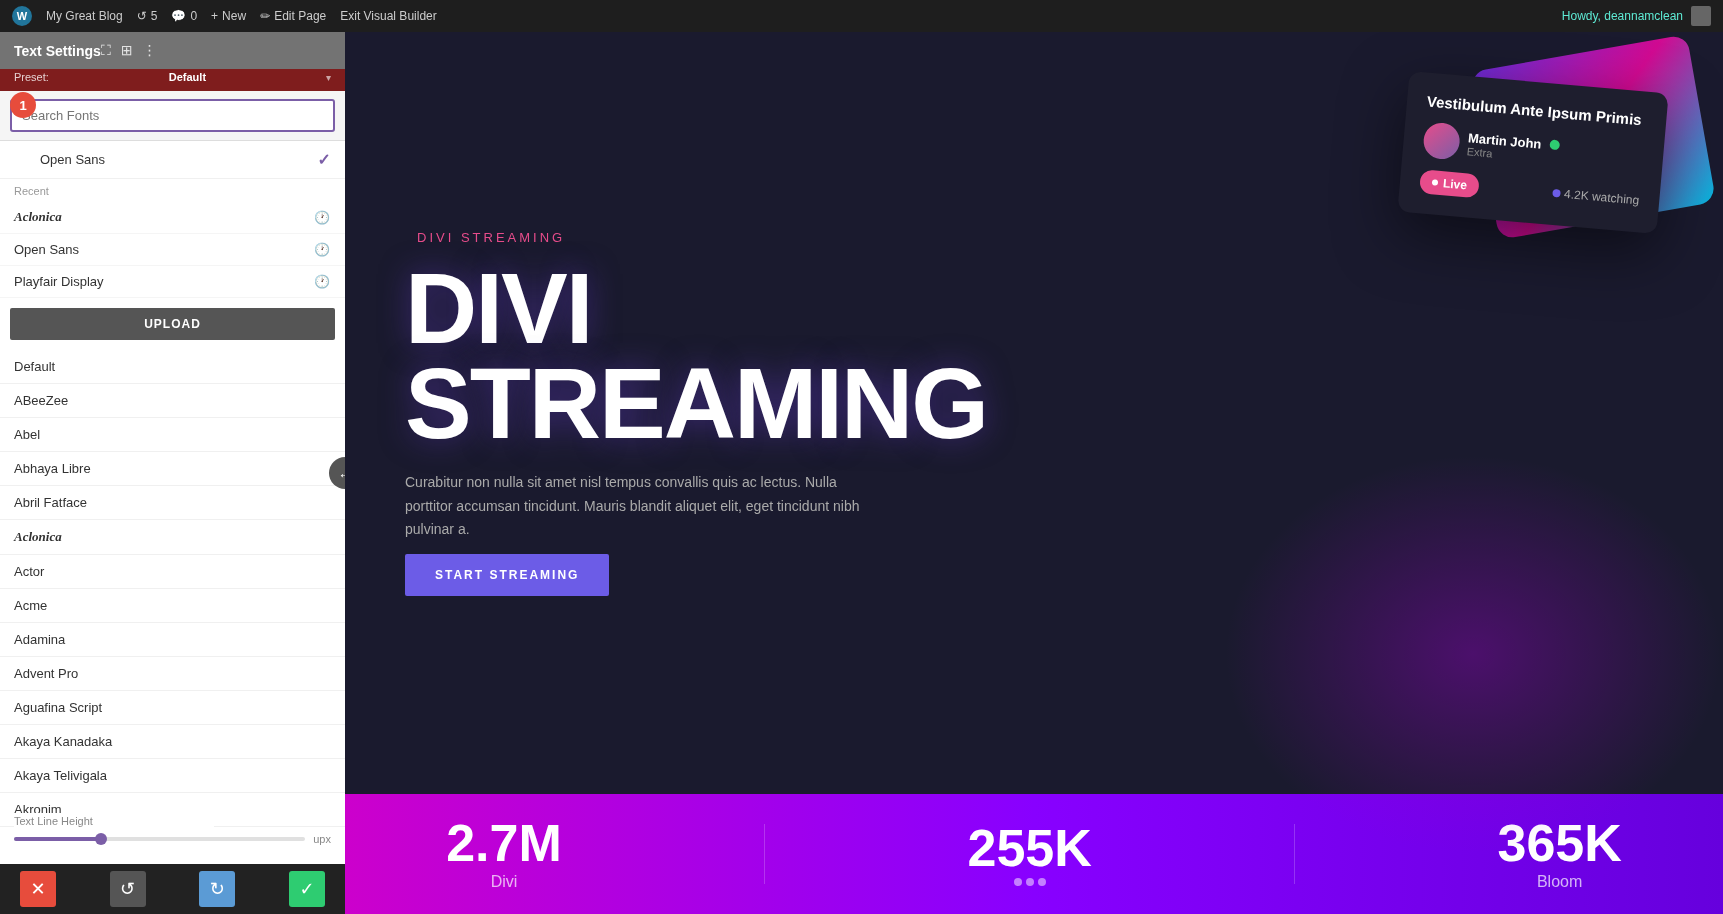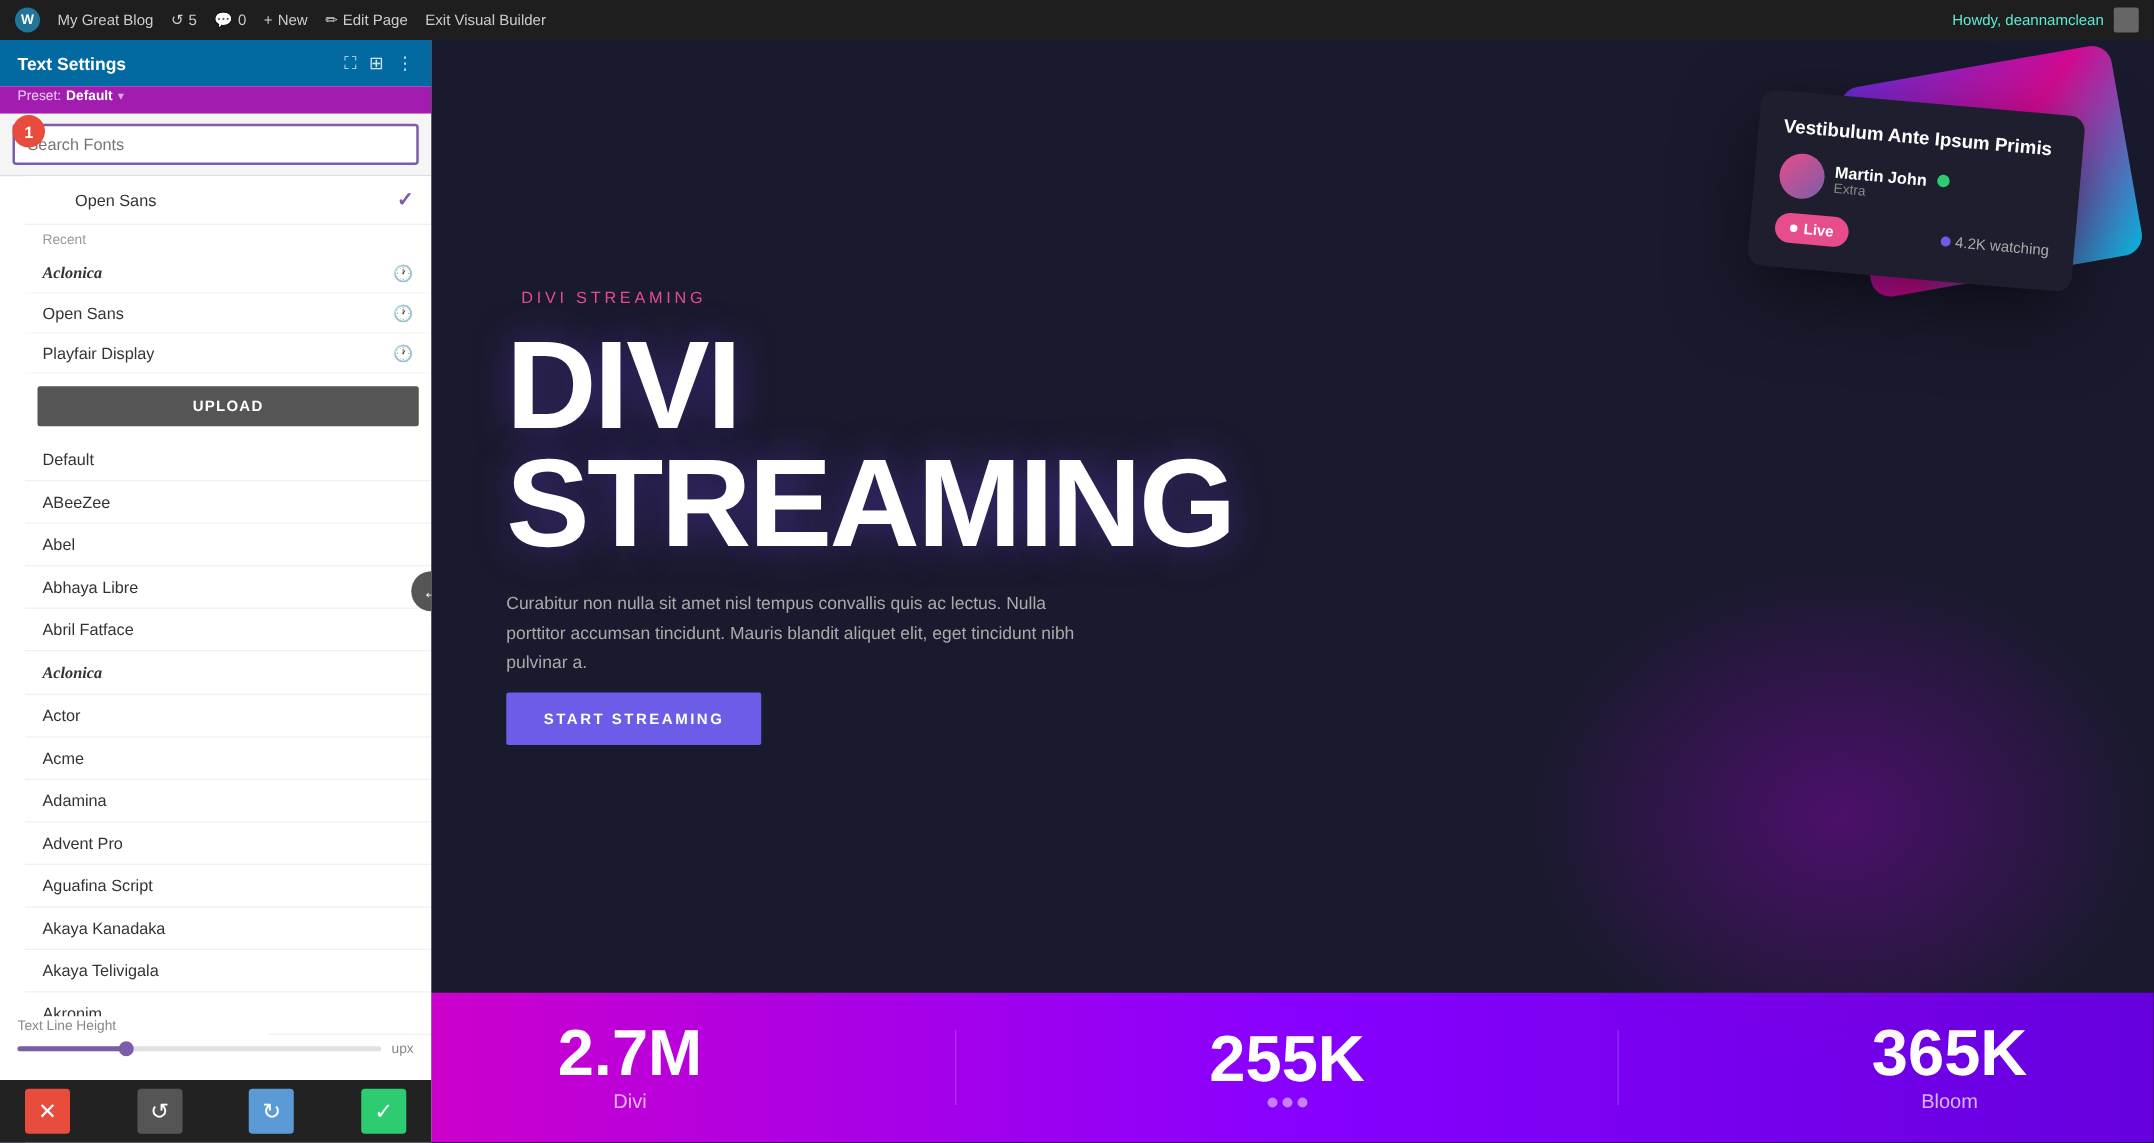--- a/index.html
+++ b/index.html
@@ -35,36 +35,37 @@
       flex-shrink: 0;
       display: flex;
       flex-direction: column;
       position: relative;
       z-index: 50;
       overflow: hidden;
     }
 
     
     .panel-header {
-      background: #0369a1;
+      background: #737373;
       padding: 10px 14px;
       display: flex;
       align-items: center;
-      justify-content: space-between;
+      justify-content: flex-start;
     }
     .panel-title { color: #fff; font-size: 14px; font-weight: 600; }
     .panel-icons { display: flex; gap: 10px; }
     .panel-icon { color: rgba(255,255,255,0.8); cursor: pointer; font-size: 14px; }
 
     .panel-preset {
-      background: #a21caf;
+      background: #7f1d1d;
       padding: 2px 14px 8px;
       display: flex;
       align-items: center;
       gap: 4px;
+      justify-content: space-between;
     }
     .preset-label { color: rgba(255,255,255,0.8); font-size: 11px; }
     .preset-value { color: #fff; font-size: 11px; font-weight: 600; cursor: pointer; }
 
     
     .badge-1 {
       position: absolute;
       top: 60px;
       left: 10px;
       width: 26px; height: 26px;
@@ -91,21 +92,20 @@
       font-size: 13px;
       outline: none;
       background: #fff;
     }
 
     
     .font-list-container {
       flex: 1;
       overflow-y: auto;
       background: #fff;
-      margin-left: 20px;
     }
 
     
     .font-row-selected {
       display: flex;
       align-items: center;
       padding: 9px 14px 9px 40px;
       background: #fff;
       font-size: 13px;
       color: #333;

